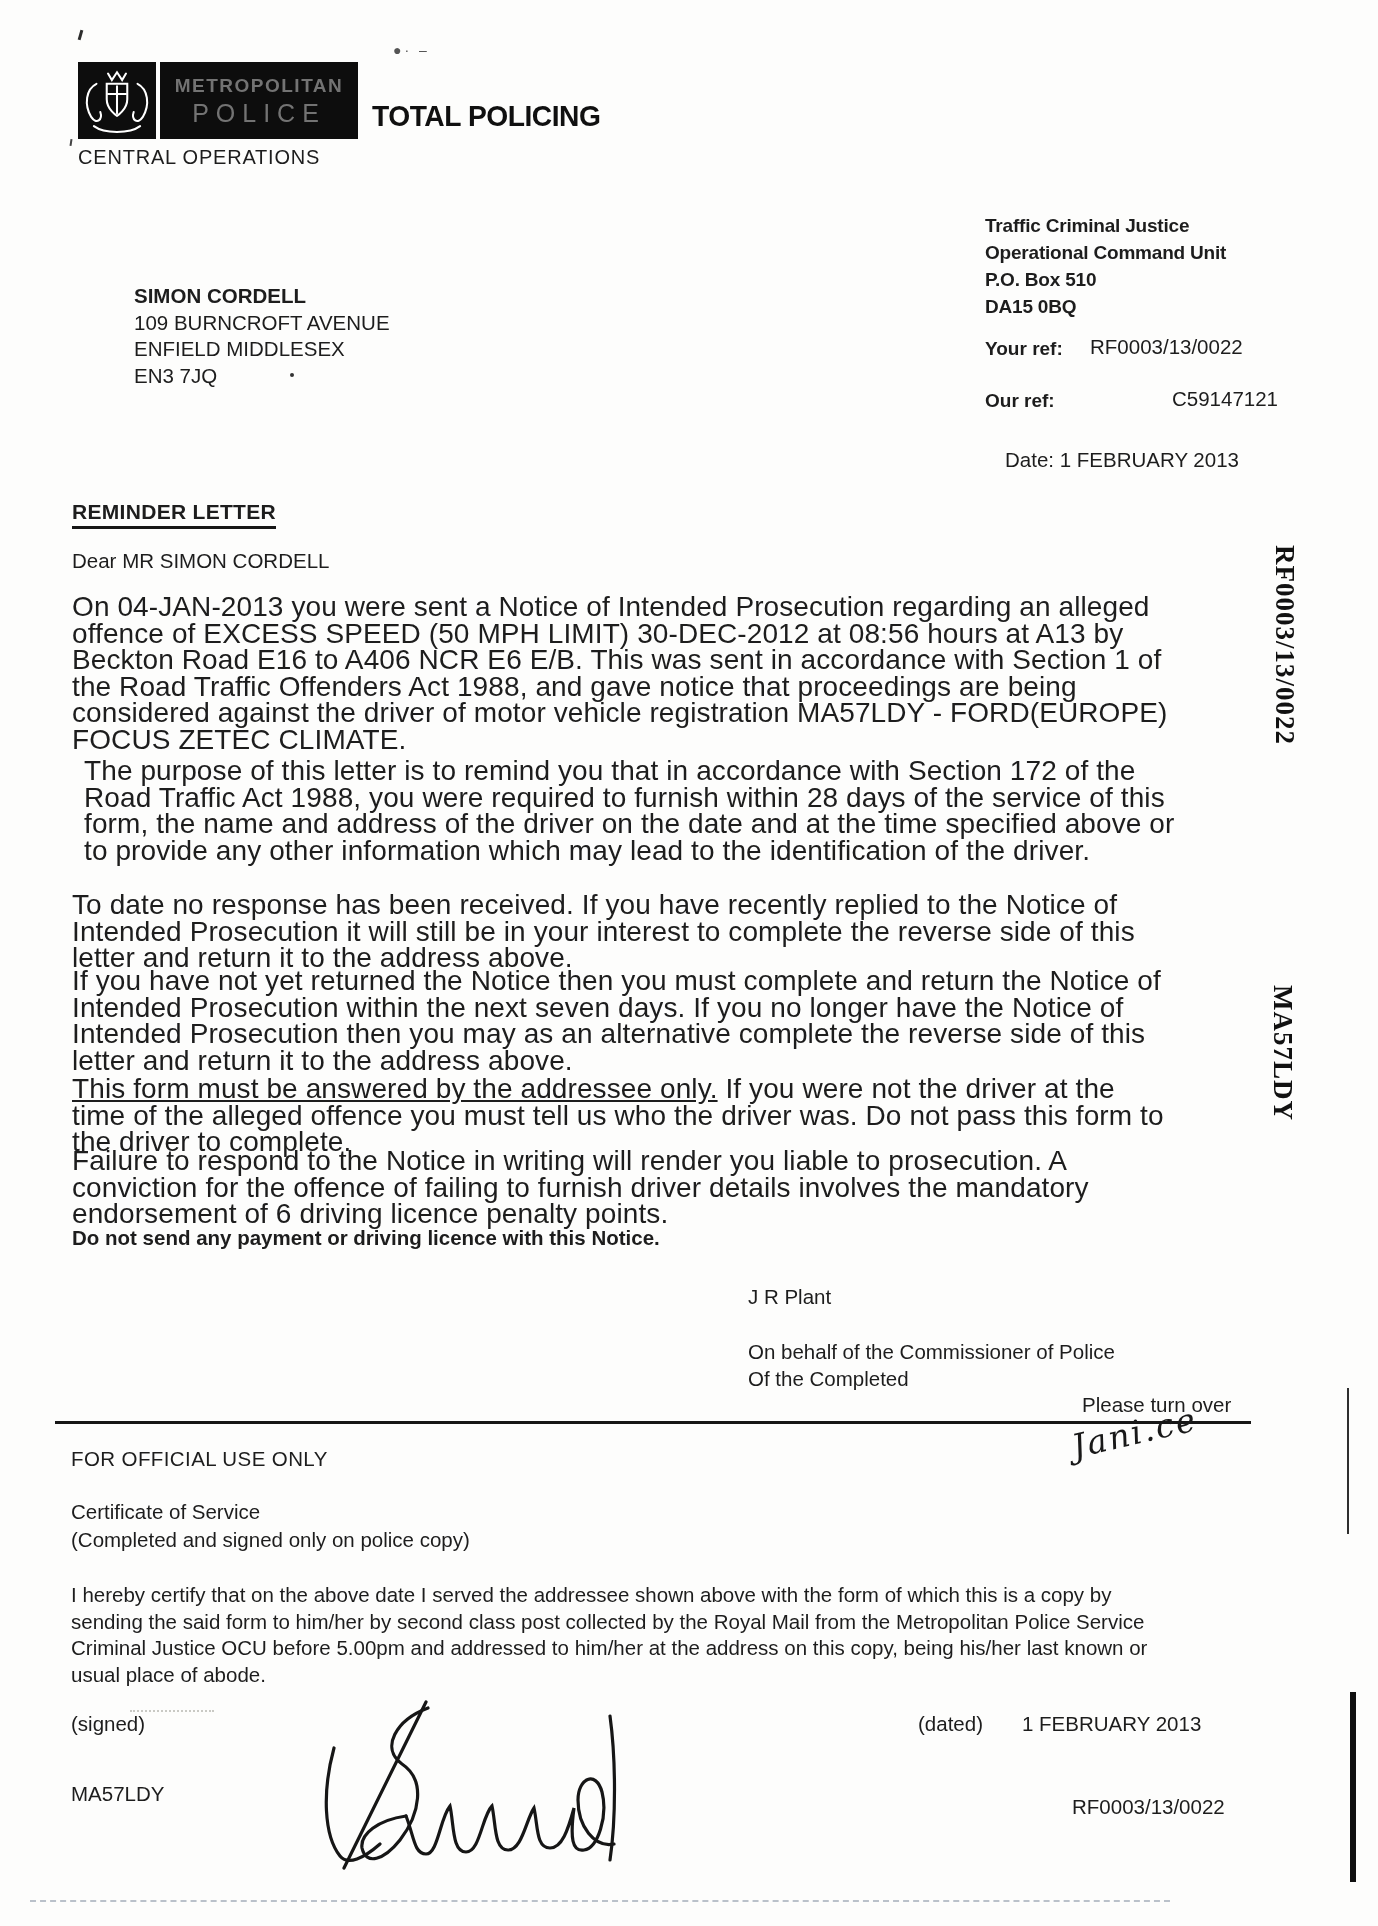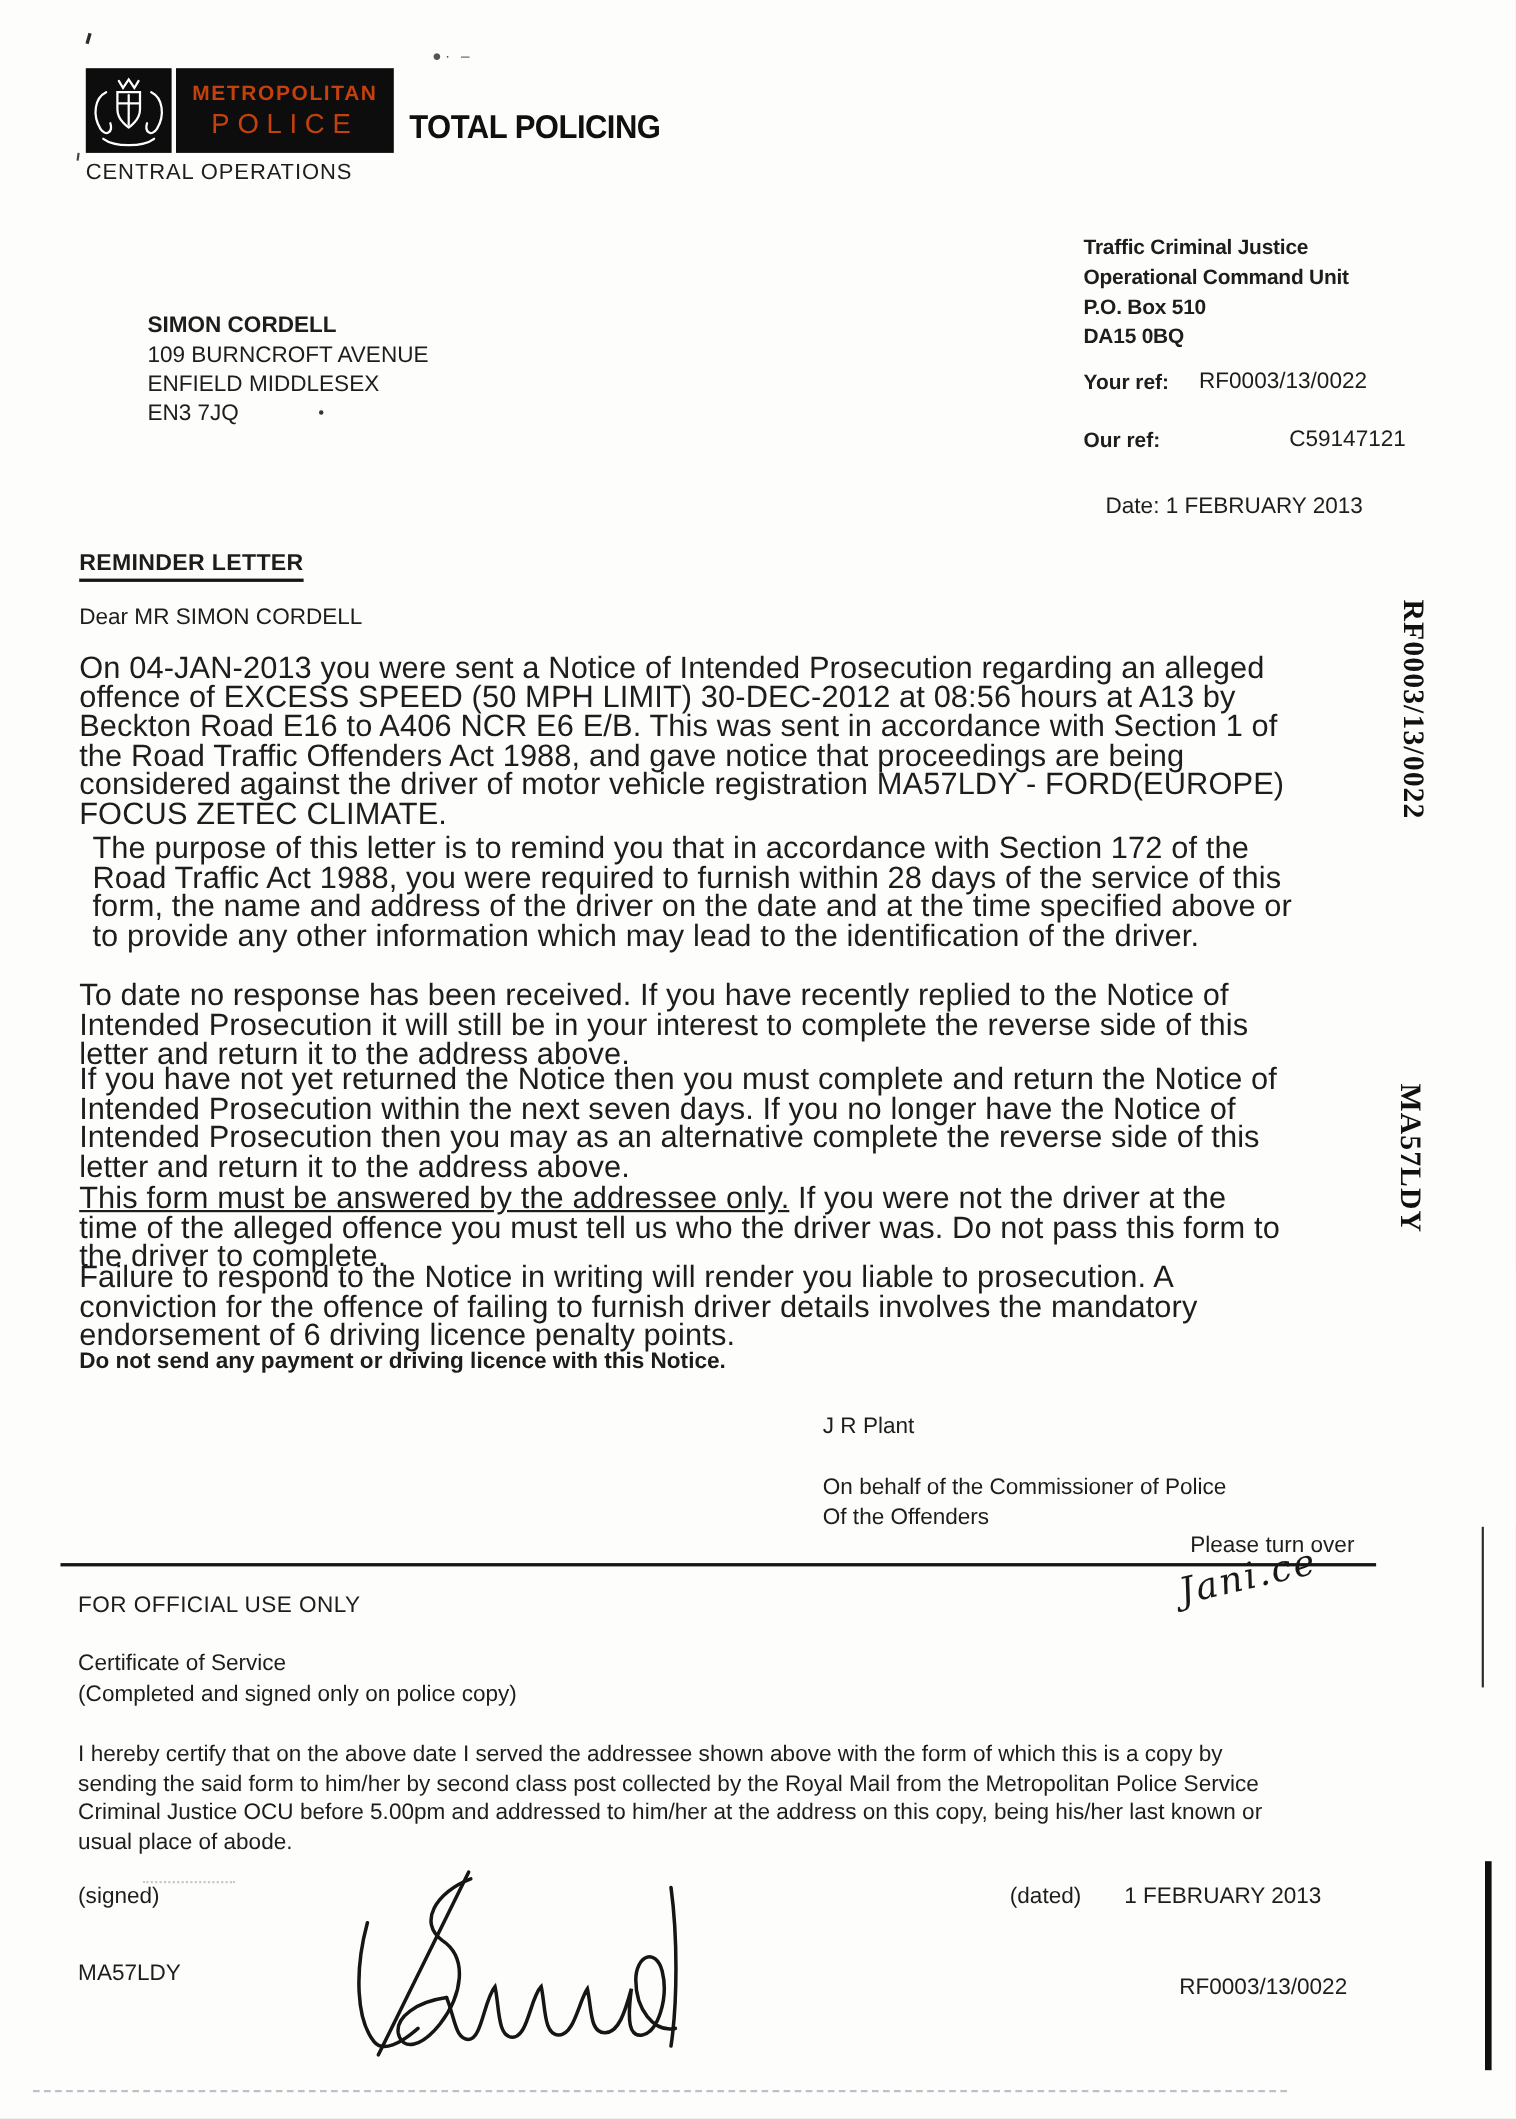--- a/index.html
+++ b/index.html
@@ -4,21 +4,21 @@
 <style>
   html,body{margin:0;padding:0;background:#e8e8e6;}
   .page{
     position:relative; width:1378px; height:1926px; margin:0 auto;
     background:#fdfdfc; color:#1d1d1d; overflow:hidden;
     font-family:"Liberation Sans", sans-serif;
   }
   .abs{position:absolute;}
   
   .crest-box{left:78px; top:62px; width:78px; height:77px; background:#0d0d0d;}
-  .metro-box{left:160px; top:62px; width:198px; height:77px; background:#0d0d0d; text-align:center; color:#c2410c;}
+  .metro-box{left:160px; top:62px; width:198px; height:77px; background:#0d0d0d; text-align:center; color:#737373;}
   .metro-line1{margin-top:13px; font-size:19px; font-weight:bold; letter-spacing:1.5px;}
   .metro-line2{margin-top:2px; font-size:25px; font-weight:normal; letter-spacing:7px;}
   .tagline{left:372px; top:99px; font-size:30px; font-weight:bold; letter-spacing:-0.5px; transform:scaleX(0.94); transform-origin:left; color:#101010;}
   .dept{left:78px; top:146px; font-size:20px; letter-spacing:0.8px;}
   
   .recipient{left:99px; top:283px; font-size:20.5px; line-height:26.5px;margin-left:35px;}
   .recipient .name{font-weight:bold;}
   .sender{left:985px; top:212px; font-size:19px; line-height:27px; font-weight:bold; letter-spacing:-0.2px;}
   .reflabel{font-size:19px; font-weight:bold;text-align:center;}
   .refvalue{font-size:20.5px; font-weight:normal;}
@@ -123,21 +123,21 @@
   <div class="abs para p2">The purpose of this letter is to remind you that in accordance with Section 172 of the Road Traffic Act 1988, you were required to furnish within 28 days of the service of this form, the name and address of the driver on the date and at the time specified above or to provide any other information which may lead to the identification of the driver.</div>
   <div class="abs para p4"><span>If you have not yet returned the Notice then you must complete and return the Notice of Intended Prosecution within the next seven days.  If you no longer have the Notice of Intended Prosecution then you may as an alternative complete the reverse side of this letter and return it to the address above.</span></div>
   <div class="abs para p3">To date no response has been received.  If you have recently replied to the Notice of Intended Prosecution it will still be in your interest to complete the reverse side of this letter and return it to the address above.</div>
   <div class="abs para p5"><span class="uline">This form must be answered by the addressee only.</span><span> If you were not the driver at the time of the alleged offence you must tell us who the driver was. Do not pass this form to the driver to complete.</span></div>
   <div class="abs para p6">Failure to respond to the Notice in writing will render you liable to prosecution.  A conviction for the offence of failing to furnish driver details involves the mandatory endorsement of 6 driving licence penalty points.</div>
   <div class="abs bold-notice">Do not send any payment or driving licence with this Notice.</div>
 
   <div class="abs signatory-name">J R Plant</div>
   <div class="abs signatory-title">
     <div>On behalf of the Commissioner of Police</div>
-    <div>Of the Offenders</div>
+    <div>Of the Completed</div>
   </div>
   <div class="abs turn-over">Please turn over</div>
   <div class="abs big-rule"></div>
   <div class="abs hand-note">Jani.ce</div>
 
   <div class="abs vert vert-ref">RF0003/13/0022</div>
   <div class="abs vert vert-reg">MA57LDY</div>
 
   <div class="abs official-heading">FOR OFFICIAL USE ONLY</div>
   <div class="abs cert-title">Certificate of Service</div>

